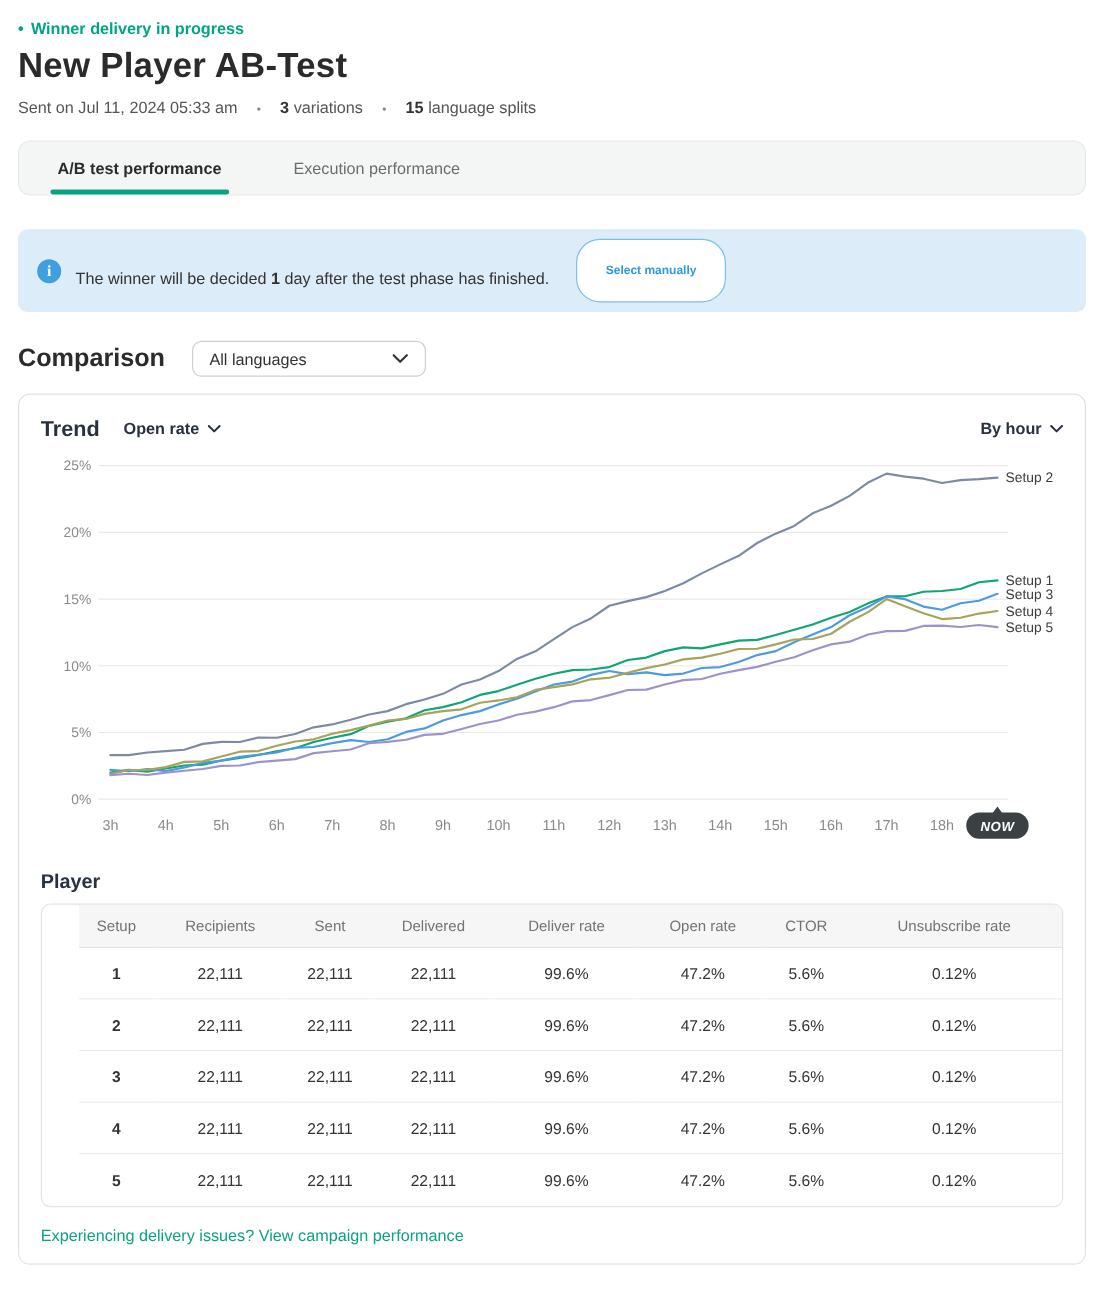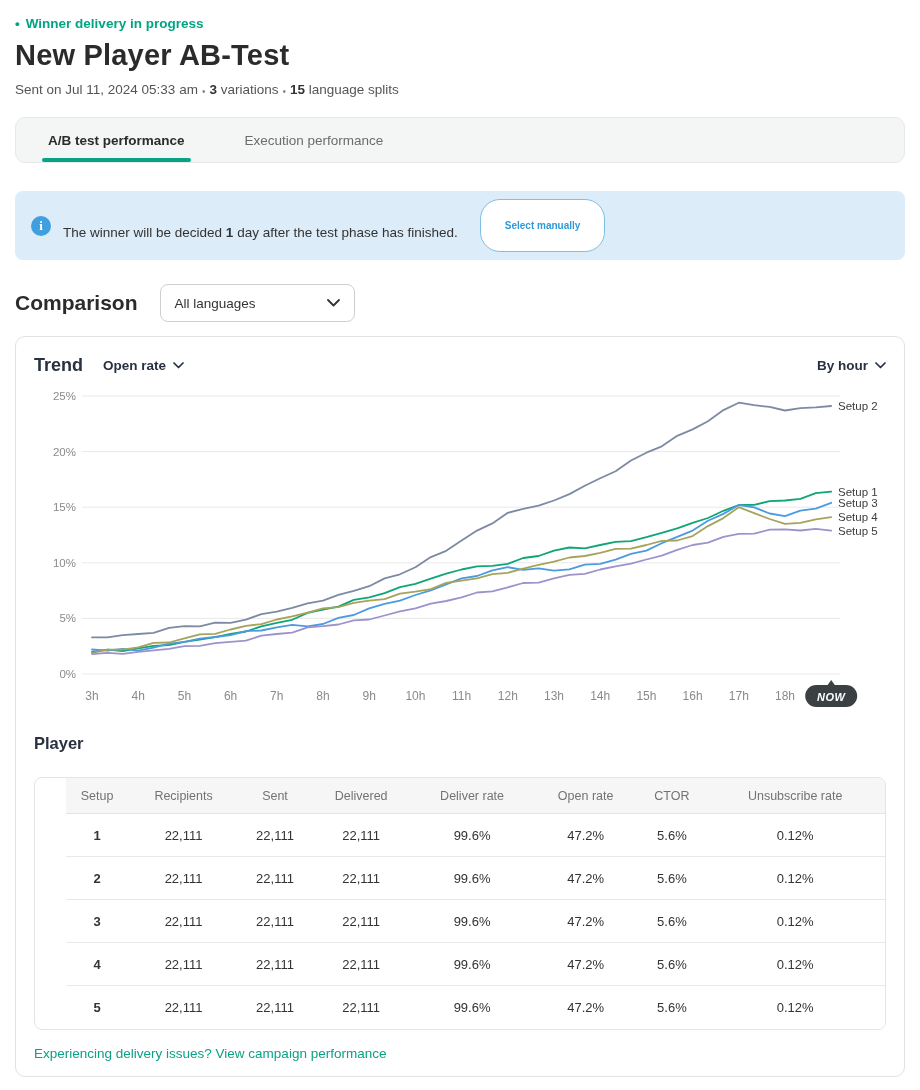--- a/index.html
+++ b/index.html
@@ -4,21 +4,21 @@
 <style>
   * { margin:0; padding:0; box-sizing:border-box; }
   html,body { background:#ffffff; }
   body {
     width:920px; min-height:1090px;
     font-family:"Liberation Sans", sans-serif;
     color:#333; padding:16px 15px 10px 15px;
   }
   .status-line { display:flex; align-items:center; gap:6px; font-size:13.5px; font-weight:700; color:#00a583; }
   .page-title { margin-top:8px; font-size:29px; font-weight:800; color:#2b2b2b; letter-spacing:.2px; }
-  .meta-line { margin-top:10px; font-size:13.5px; color:#555; display:flex; align-items:flex-end; gap:4px; }
+  .meta-line { margin-top:10px; font-size:13.5px; color:#555; display:flex; align-items:flex-end; gap:16px; }
   .meta-line b { color:#333; }
   .meta-sep { color:#888; font-size:10px; }
 
   .tab-bar {
     margin-top:20px; height:46px; background:#f4f5f5; border:1px solid #e7e8e9;
     border-radius:10px; display:flex; align-items:stretch; padding:0 16px; gap:28px;
   }
   .tab { position:relative; display:flex; align-items:center; padding:0 16px; font-size:13.5px; color:#6c6c6c; cursor:pointer; }
   .tab--active { color:#2b2b2b; font-weight:700; }
   .tab--active::after { content:""; position:absolute; left:10px; right:10px; bottom:0; height:4px; background:#0aa284; border-radius:3px; }
@@ -35,21 +35,21 @@
   .banner-text { margin-left:12px; font-size:13.5px; color:#333;margin-top:14px; }
   .select-manually-btn {
     margin-left:22px; background:#fff; border:1.5px solid #7cc0e8; color:#2f9ad7;
     font-weight:700; font-size:10px; padding:20px 24px; border-radius:20px; cursor:pointer;
     font-family:"Liberation Sans", sans-serif;
   }
 
   .comparison-row { margin-top:24px; display:flex; align-items:center; }
   .comparison-heading { font-size:21px; font-weight:800; color:#2b2b2b; }
   .dropdown {
-    margin-left:22px; width:195px; height:38px; border:1px solid #cfcfcf; border-radius:8px;
+    margin-left:22px; width:195px; height:30px; border:1px solid #cfcfcf; border-radius:8px;
     display:flex; align-items:center; justify-content:space-between; padding:0 14px;
     font-size:13.5px; color:#333; background:#fff; cursor:pointer;
   }
   .dropdown + .dropdown { margin-left:12px; }
 
   .card {
     margin-top:14px; border:1px solid #e2e2e2; border-radius:10px;
     padding:18px 18px 14px 18px; background:#fff;
   }
   .card-header { display:flex; align-items:center; }
@@ -59,21 +59,21 @@
   }
   .metric-selector { margin-left:20px; }
   .interval-selector { margin-left:auto; }
 
   #trend-svg { display:block; margin-top:6px; width:100%; }
   #trend-svg text { font-family:"Liberation Sans", sans-serif; }
 
   .details-heading { margin-top:12px; font-size:16.5px; font-weight:800; color:#273140; }
 
   table.details-table {
-    margin-top:24px; width:100%; border-collapse:separate; border-spacing:0;
+    margin-top:8px; width:100%; border-collapse:separate; border-spacing:0;
     border:1px solid #e4e4e4; border-radius:8px; overflow:hidden; font-size:13px;padding-left:31px;
   }
   table.details-table thead th {
     background:#f6f6f7; color:#737373; font-weight:400; font-size:12.5px;
     height:36px; text-align:center; border-bottom:1px solid #e4e4e4;
   }
   table.details-table tbody td {
     height:43px; text-align:center; color:#333; border-bottom:1px solid #e9e9e9; background:#fff;
   }
   table.details-table tbody tr:last-child td { border-bottom:none; }

